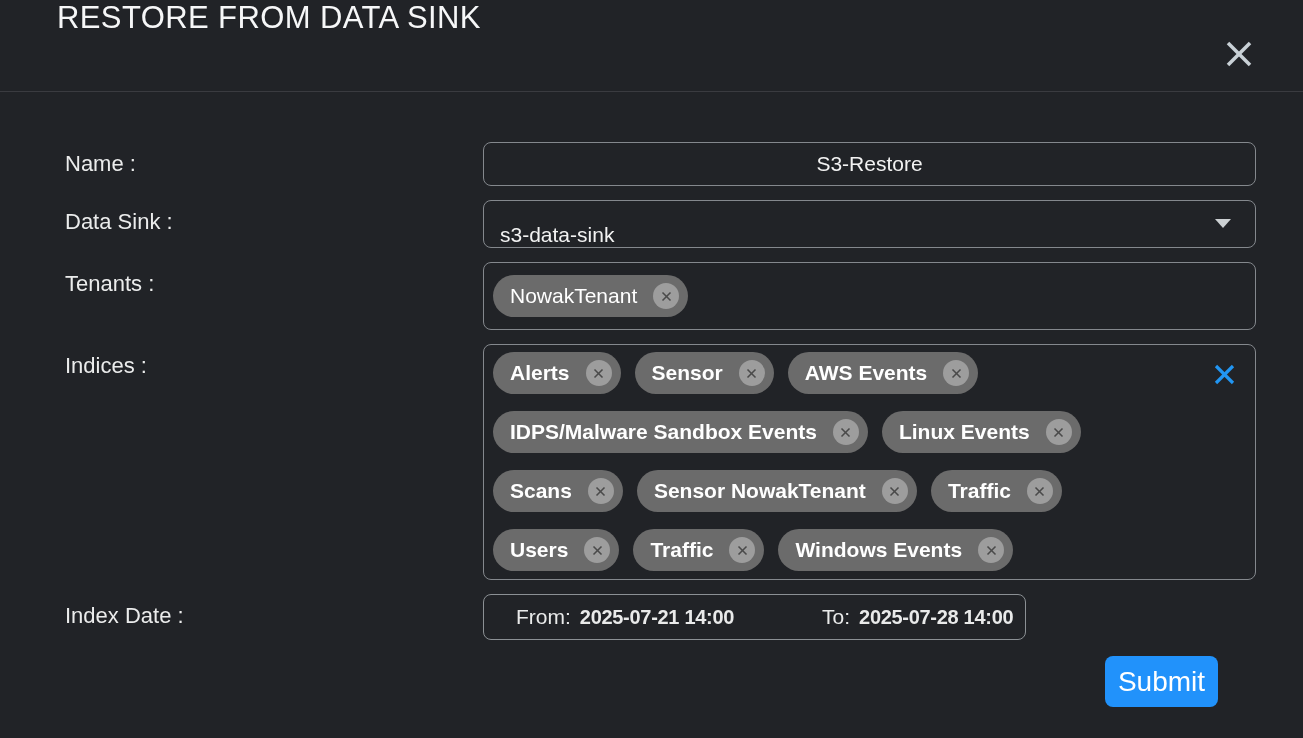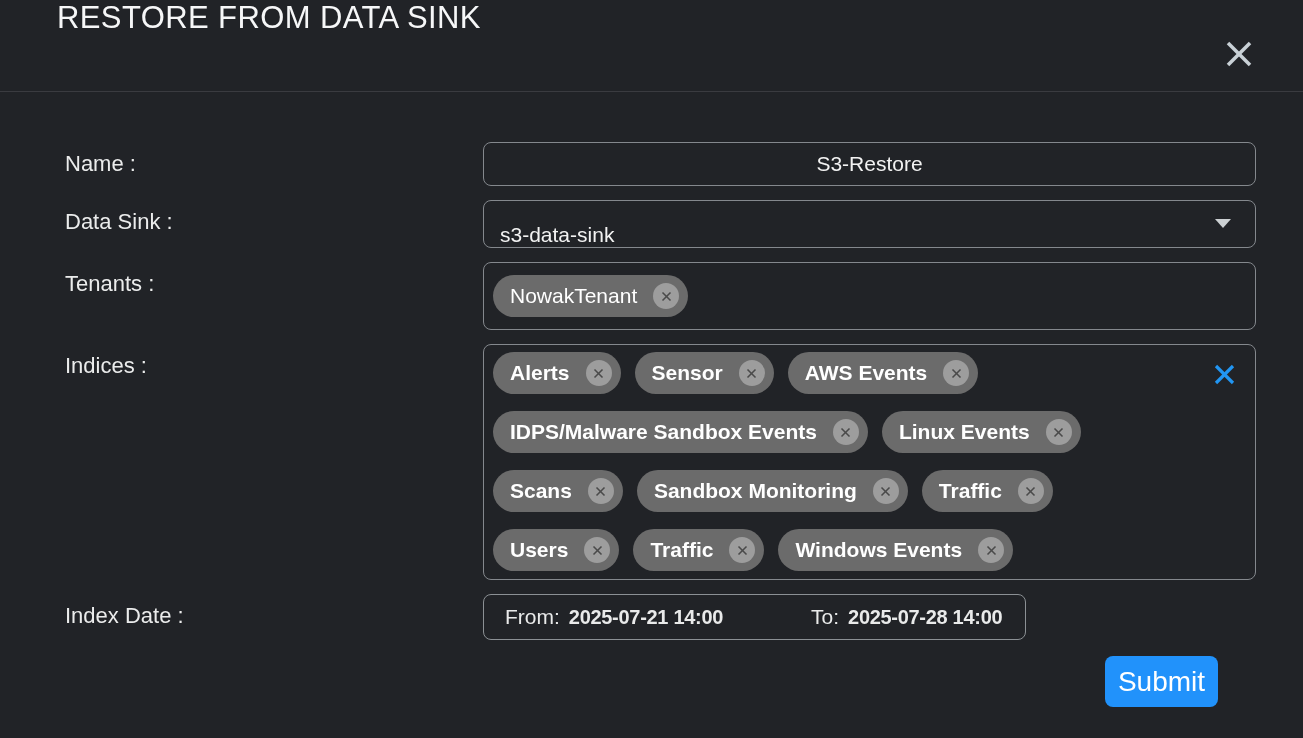--- a/index.html
+++ b/index.html
@@ -143,21 +143,21 @@
   }
 
   
   .datebox {
     width: 543px;
     height: 46px;
     border: 1px solid #8b9094;
     border-radius: 8px;
     display: flex;
     align-items: center;
-    padding-left: 21px;
+    padding-left: 32px;
     cursor: pointer;
   }
   .dlabel { font-size: 21px; color: #e9eaea; }
   .dlabel.to { margin-left: 88px; }
   .dval {
     font-size: 20px;
     font-weight: 700;
     letter-spacing: -0.3px;
     color: #e9eaea;
     margin-left: 9px;
@@ -287,21 +287,21 @@
               <span class="chip-text">Scans</span>
               <span class="chip-remove">
                 <svg width="13" height="13" viewBox="0 0 13 13">
                   <line x1="2.5" y1="2.5" x2="10.5" y2="10.5" stroke="#4a4a4a" stroke-width="1.6"></line>
                   <line x1="10.5" y1="2.5" x2="2.5" y2="10.5" stroke="#4a4a4a" stroke-width="1.6"></line>
                 </svg>
               </span>
             </span>
 
             <span class="chip">
-              <span class="chip-text">Sandbox Monitoring</span>
+              <span class="chip-text">Sensor NowakTenant</span>
               <span class="chip-remove">
                 <svg width="13" height="13" viewBox="0 0 13 13">
                   <line x1="2.5" y1="2.5" x2="10.5" y2="10.5" stroke="#4a4a4a" stroke-width="1.6"></line>
                   <line x1="10.5" y1="2.5" x2="2.5" y2="10.5" stroke="#4a4a4a" stroke-width="1.6"></line>
                 </svg>
               </span>
             </span>
 
             <span class="chip">
               <span class="chip-text">Traffic</span>

